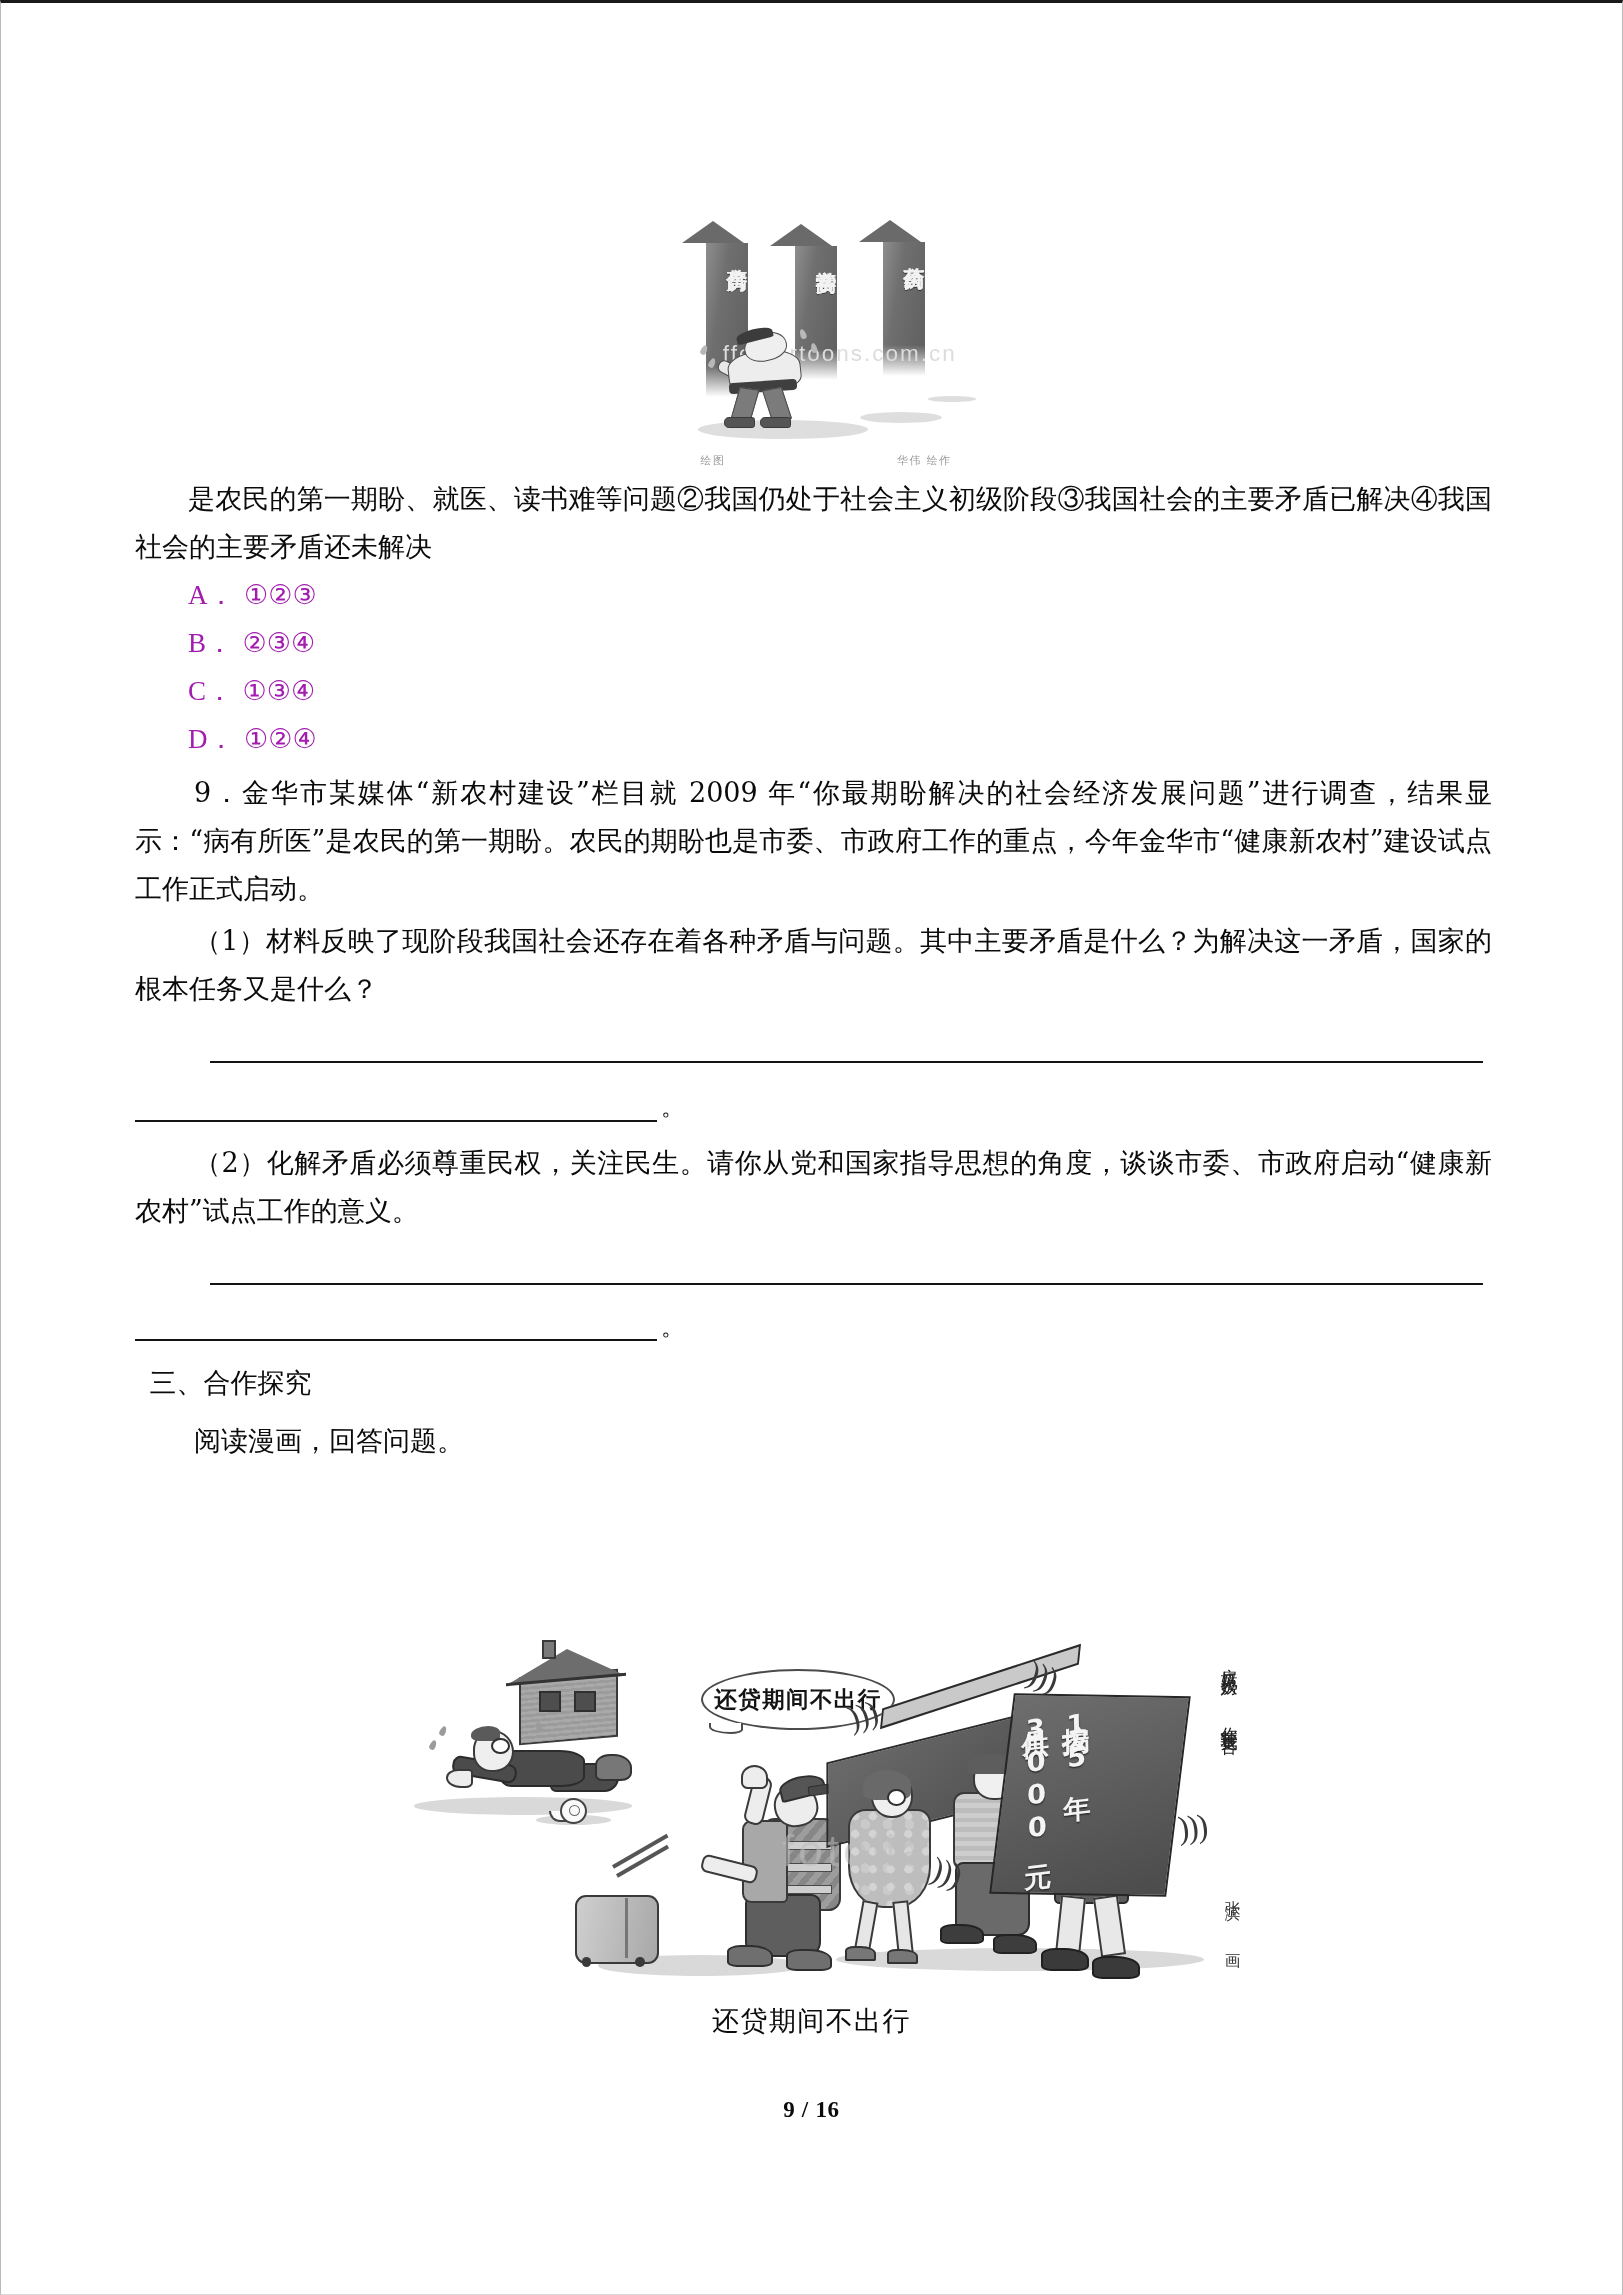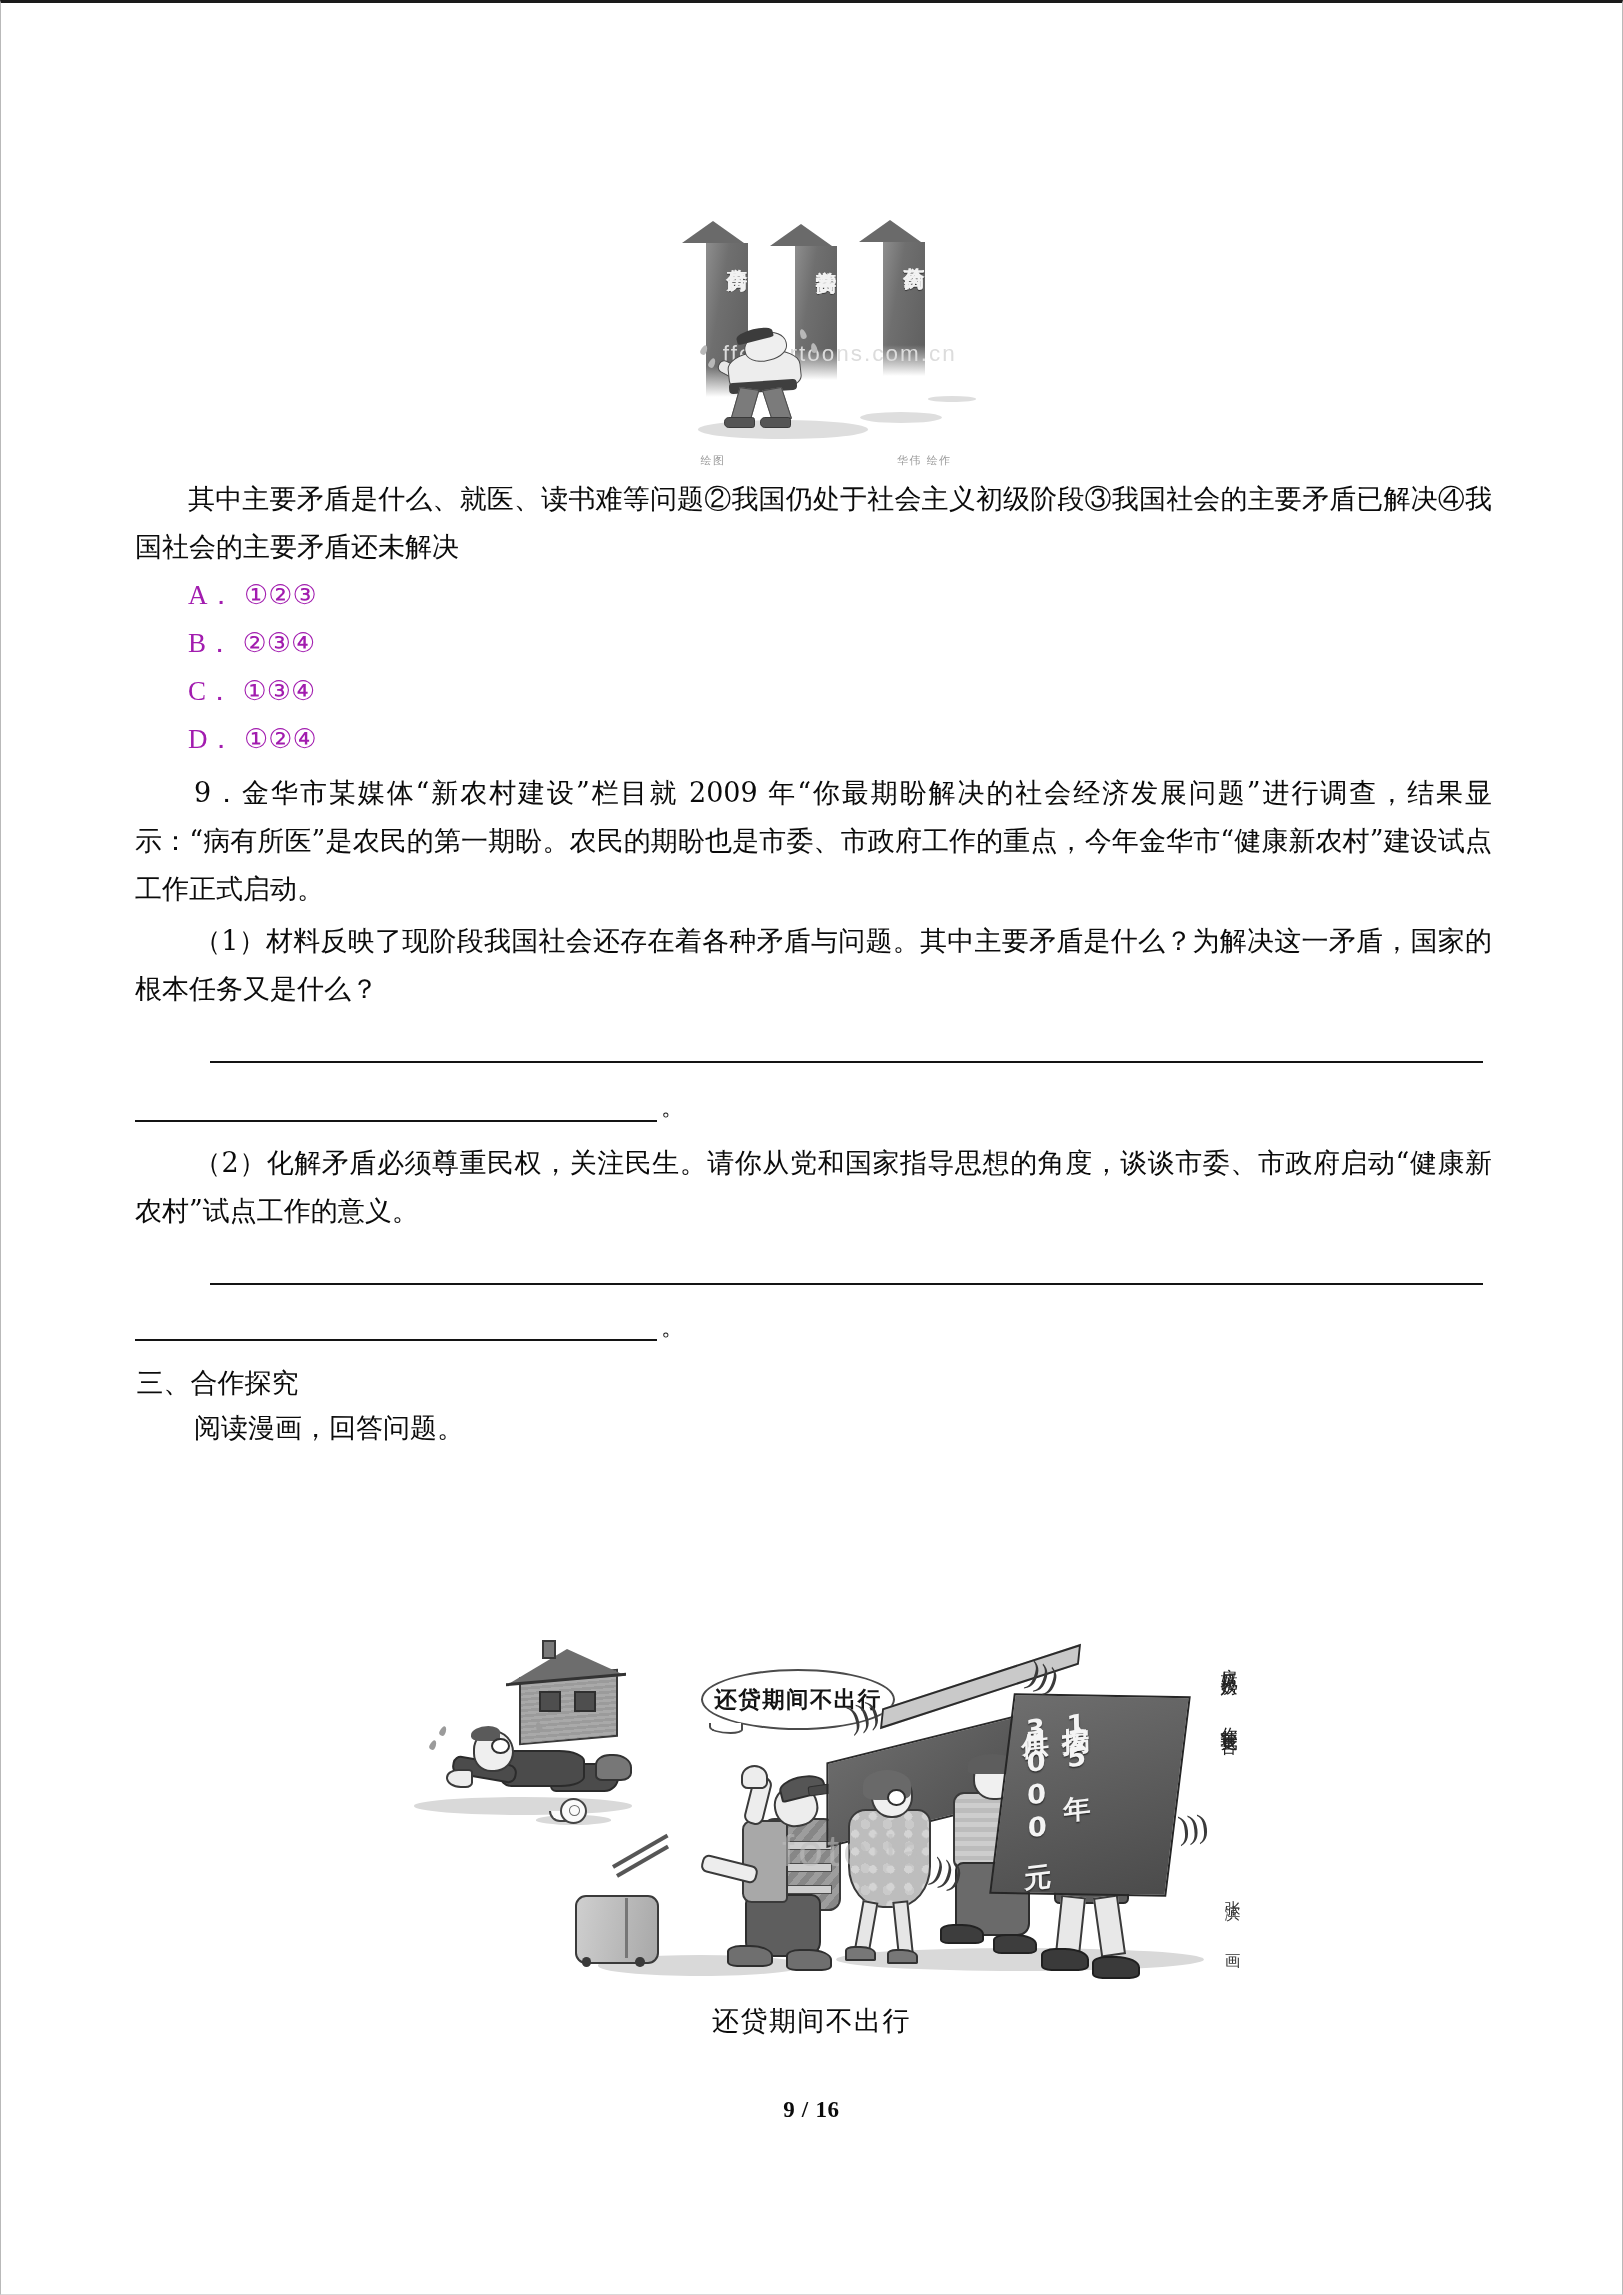--- a/index.html
+++ b/index.html
@@ -216,21 +216,21 @@
     color: #111;
     line-height: 1;
   }
 
   
   .section-h {
     font-family: "DejaVu Serif", "Liberation Serif", serif;
     font-size: 27px;
     line-height: 50px;
     color: #0b0b0b;
-    margin: 0;
+    margin: 13px;
     padding-left: 1.4px;
   }
 
   
   .cartoon-bottom {
     position: absolute;
     left: 399px;
     top: 1640px;
     width: 914px;
     height: 348px;
@@ -846,21 +846,21 @@
     <div class="sweat" style="left:17.7px; top:138px;"></div>
     <div class="sweat" style="left:109px; top:109px; transform:rotate(-20deg);"></div>
     <div class="sweat" style="left:120px; top:123px; transform:rotate(-14deg);"></div>
 
     <div class="credit-left">绘图</div>
     <div class="credit-right">华伟 绘作</div>
   </div>
 
   <div class="content" style="top:472px;">
 
-    <p class="p indent">其中主要矛盾是什么、就医、读书难等问题②我国仍处于社会主义初级阶段③我国社会的主要矛盾已解决④我国社会的主要矛盾还未解决</p>
+    <p class="p indent">是农民的第一期盼、就医、读书难等问题②我国仍处于社会主义初级阶段③我国社会的主要矛盾已解决④我国社会的主要矛盾还未解决</p>
 
     <div class="opt-list">
       <div class="opt">
         <span class="key">A．</span><span class="val">①②③</span>
       </div>
       <div class="opt">
         <span class="key">B．</span><span class="val">②③④</span>
       </div>
       <div class="opt">
         <span class="key">C．</span><span class="val">①③④</span>

